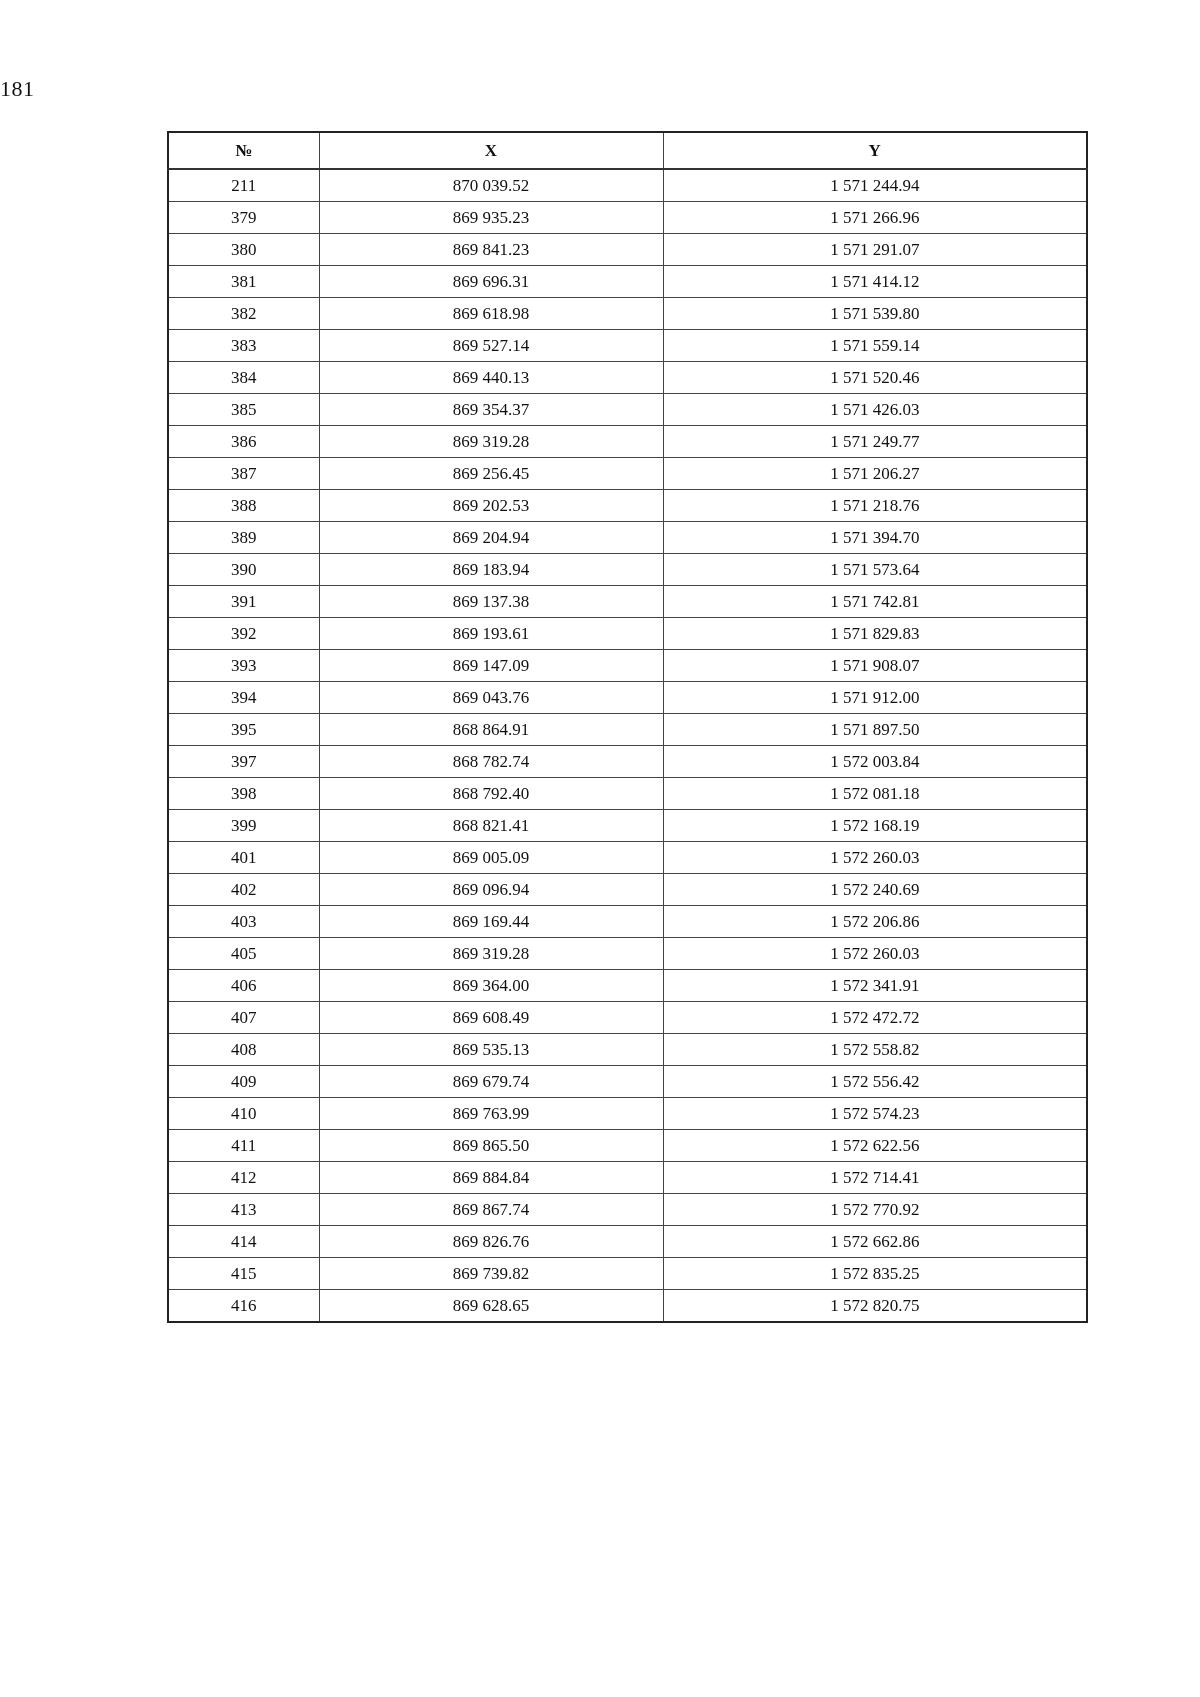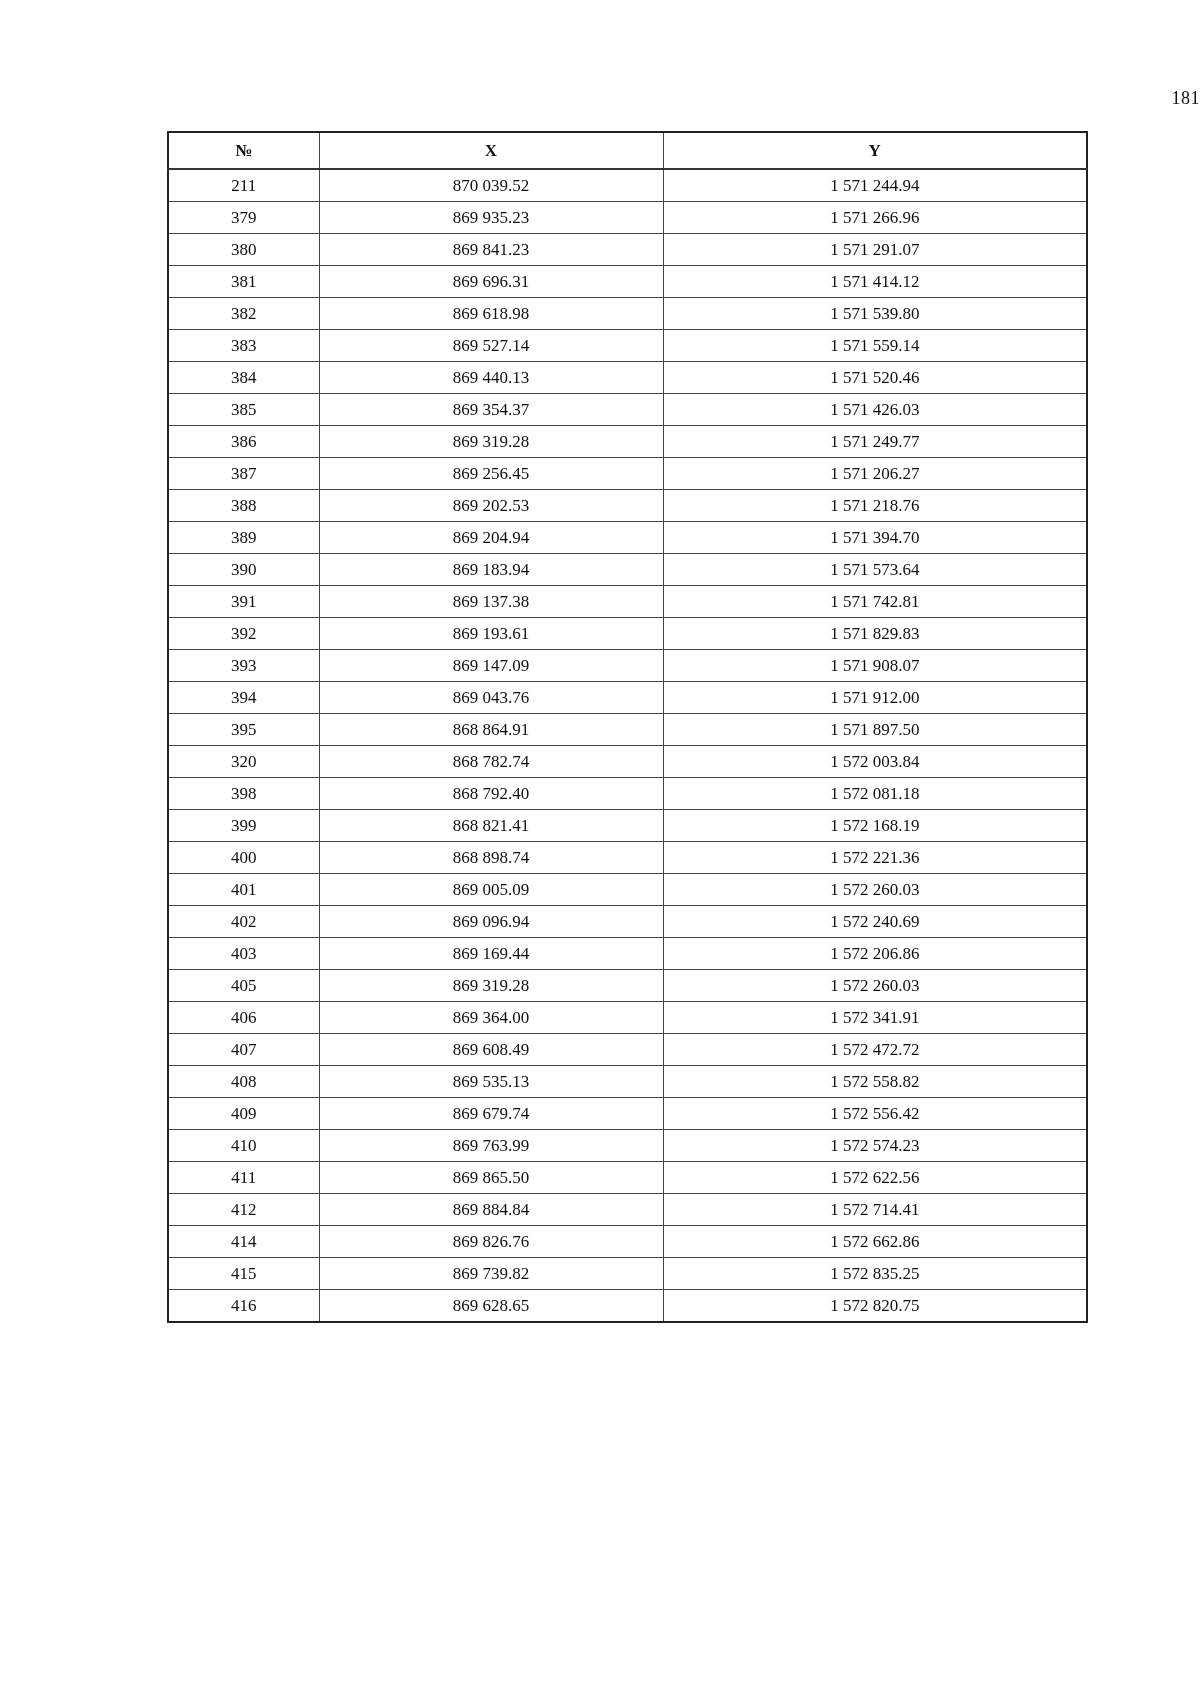--- a/index.html
+++ b/index.html
@@ -11,25 +11,25 @@
     position: relative;
     width: 1200px;
     height: 1697px;
     background: #ffffff;
     font-family: "Liberation Serif", "DejaVu Serif", serif;
     color: #111111;
     overflow: hidden;
   }
   .page-number {
     position: absolute;
-    top: 88px;
+    top: 76px;
     left: 0;
     width: 100%;
-    text-align: right;
-    font-size: 18px;
+    text-align: left;
+    font-size: 22px;
     letter-spacing: 0.5px;
   }
   .coord-table {
     position: absolute;
     top: 131px;
     left: 167px;
     width: 919px;
     border-collapse: collapse;
     table-layout: fixed;
     font-size: 17px;
@@ -161,40 +161,35 @@
           <td>394</td>
           <td>869 043.76</td>
           <td>1 571 912.00</td>
         </tr>
         <tr>
           <td>395</td>
           <td>868 864.91</td>
           <td>1 571 897.50</td>
         </tr>
         <tr>
-          <td>320</td>
+          <td>397</td>
           <td>868 782.74</td>
           <td>1 572 003.84</td>
         </tr>
         <tr>
           <td>398</td>
           <td>868 792.40</td>
           <td>1 572 081.18</td>
         </tr>
         <tr>
           <td>399</td>
           <td>868 821.41</td>
           <td>1 572 168.19</td>
         </tr>
         <tr>
-          <td>400</td>
-          <td>868 898.74</td>
-          <td>1 572 221.36</td>
-        </tr>
-        <tr>
           <td>401</td>
           <td>869 005.09</td>
           <td>1 572 260.03</td>
         </tr>
         <tr>
           <td>402</td>
           <td>869 096.94</td>
           <td>1 572 240.69</td>
         </tr>
         <tr>
@@ -234,20 +229,25 @@
         </tr>
         <tr>
           <td>411</td>
           <td>869 865.50</td>
           <td>1 572 622.56</td>
         </tr>
         <tr>
           <td>412</td>
           <td>869 884.84</td>
           <td>1 572 714.41</td>
+        </tr>
+        <tr>
+          <td>413</td>
+          <td>869 867.74</td>
+          <td>1 572 770.92</td>
         </tr>
         <tr>
           <td>414</td>
           <td>869 826.76</td>
           <td>1 572 662.86</td>
         </tr>
         <tr>
           <td>415</td>
           <td>869 739.82</td>
           <td>1 572 835.25</td>

